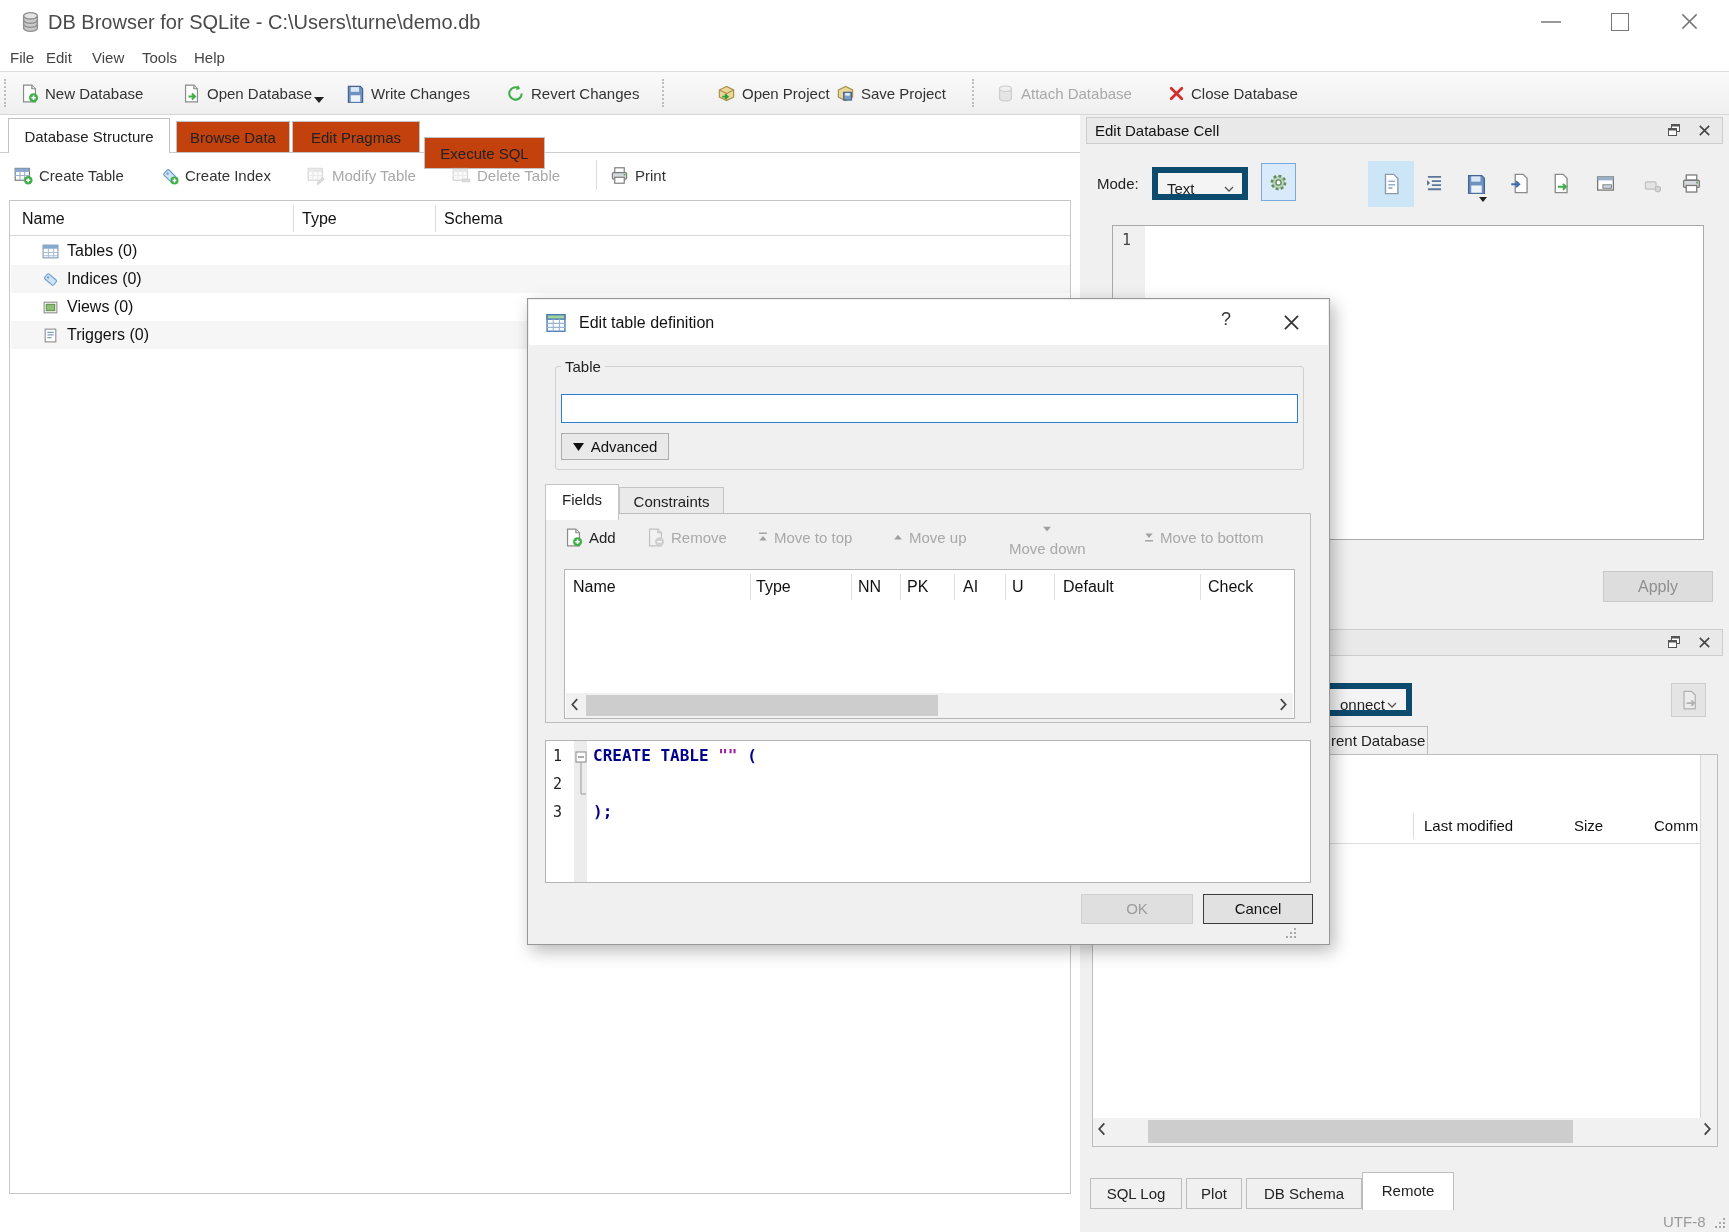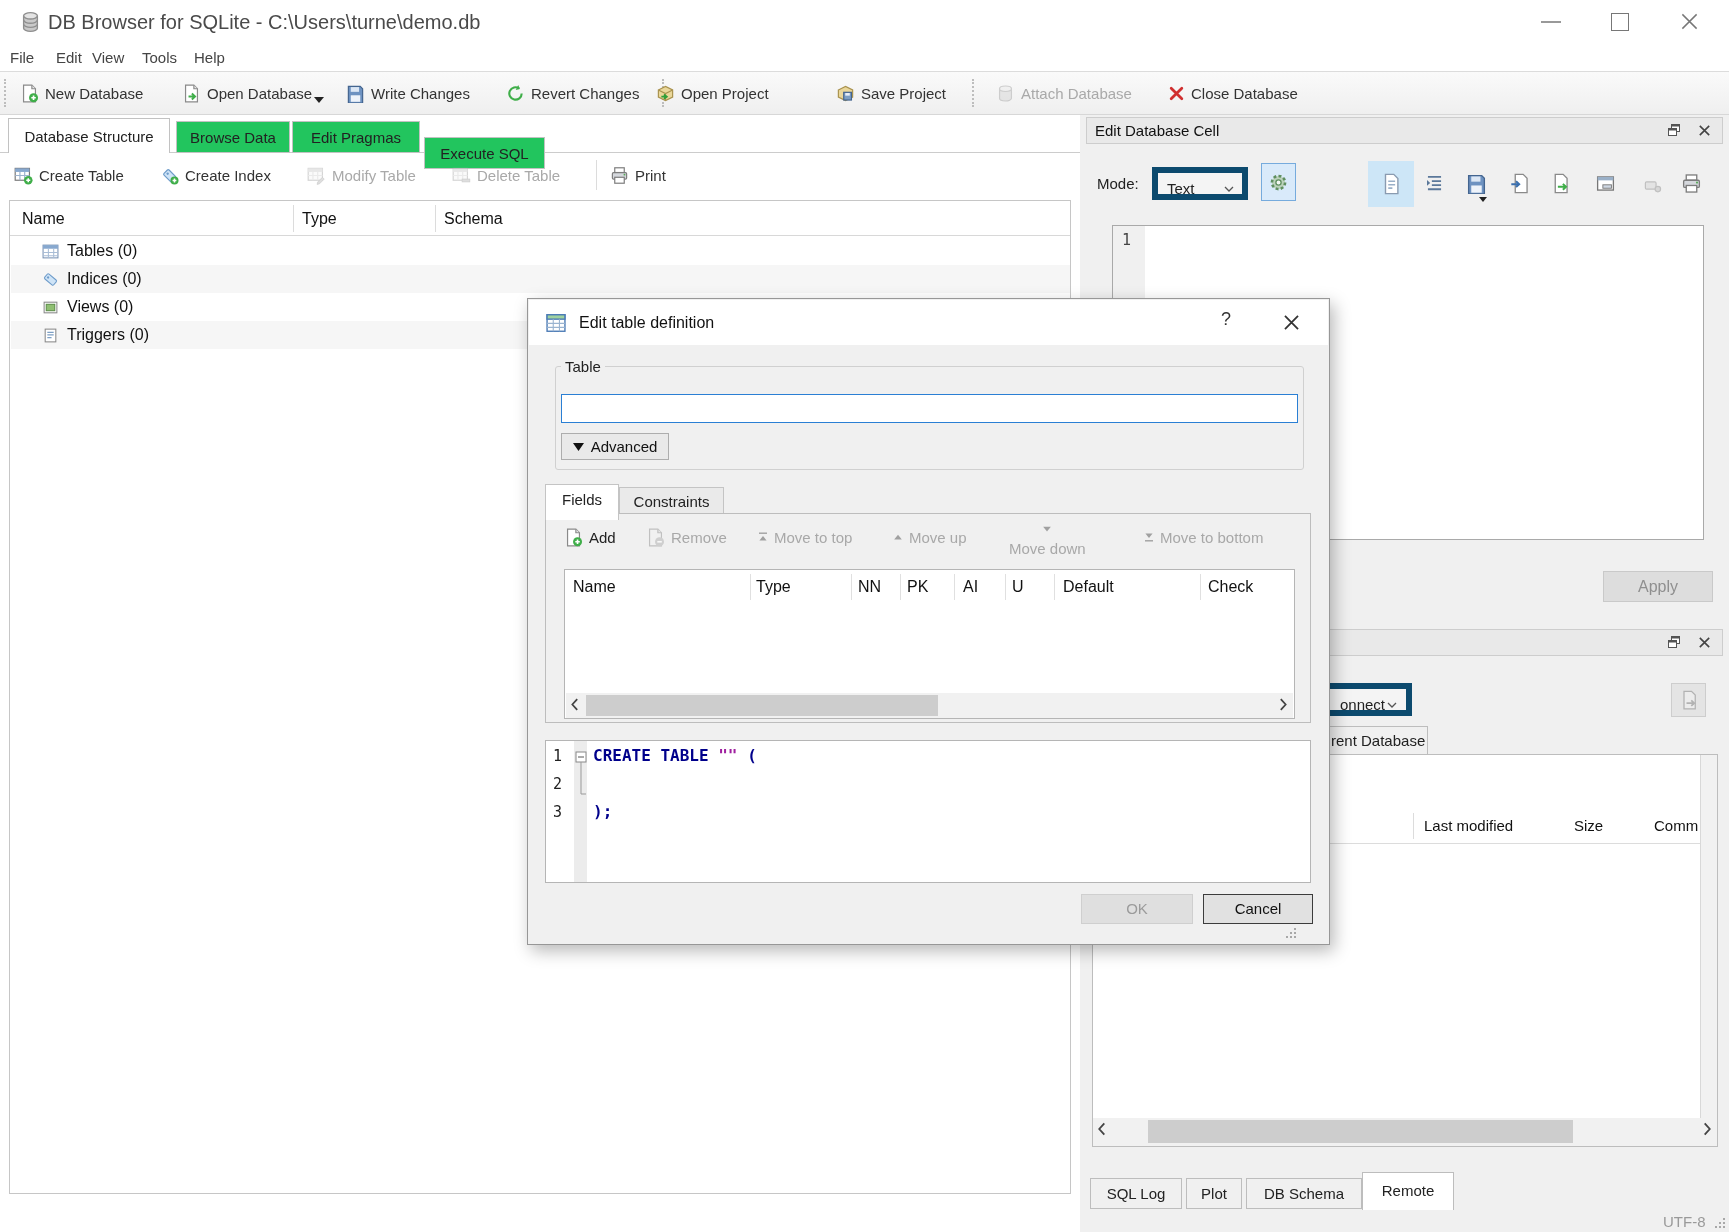--- a/index.html
+++ b/index.html
@@ -12,21 +12,21 @@
   .wintitle{left:48px;top:0;height:44px;line-height:44px;font-size:20px;color:#4a4a4a;}
   .menubar{left:0;top:44px;width:1729px;height:28px;background:#fff;border-bottom:1px solid #dcdcdc;box-sizing:border-box;}
   .menuitem{position:absolute;top:0;height:27px;line-height:27px;font-size:15px;color:#444;padding:0 4px;}
   
   .toolbar{left:0;top:72px;width:1729px;height:43px;background:linear-gradient(#fafafa,#efefef);border-bottom:1px solid #d7d7d7;box-sizing:border-box;}
   .tbi{position:absolute;top:72px;height:42px;display:flex;align-items:center;gap:6px;font-size:15px;color:#333;}
   .tbi.dis{color:#a9a9a9;}
   .dis .ic{filter:grayscale(1) opacity(.5);}
   .tbsep{position:absolute;top:79px;height:28px;width:0;border-left:2px dotted #bdbdbd;}
   
-  .tab{position:absolute;box-sizing:border-box;text-align:center;font-size:15px;color:#222;background:#22c55e;border:1px solid #c2c2c2;}
+  .tab{position:absolute;box-sizing:border-box;text-align:center;font-size:15px;color:#222;background:#c2410c;border:1px solid #c2c2c2;}
   .tab.active{background:#fff;border-bottom:none;z-index:2;}
   .tabline{left:0;top:152px;width:1080px;height:1px;background:#cccccc;}
   
   .sti{position:absolute;top:152px;height:46px;display:flex;align-items:center;gap:6px;font-size:15px;color:#333;}
   .sti.dis{color:#a9a9a9;}
   
   .treeframe{left:9px;top:200px;width:1062px;height:994px;background:#fff;border:1px solid #c6c6c6;box-sizing:border-box;}
   .treehead{position:absolute;left:0;top:0;width:100%;height:35px;border-bottom:1px solid #d8d8d8;box-sizing:border-box;}
   .th-label{position:absolute;top:0;height:35px;line-height:35px;font-size:16px;color:#111;}
   .th-sep{position:absolute;top:4px;height:27px;width:1px;background:#dcdcdc;}
@@ -103,21 +103,21 @@
     <span class="abs" style="left:1680px;top:12px;">
       <svg width="19" height="19" viewBox="0 0 16 16">
           <path d="M2 2l12 12M14 2L2 14" stroke="#777" stroke-width="1.2"></path>
         </svg>
     </span>
   </div>
 
   
   <div class="abs menubar">
     <span class="menuitem" style="left:6px;">File</span>
-    <span class="menuitem" style="left:52px;">Edit</span>
+    <span class="menuitem" style="left:42px;">Edit</span>
     <span class="menuitem" style="left:88px;">View</span>
     <span class="menuitem" style="left:138px;">Tools</span>
     <span class="menuitem" style="left:190px;">Help</span>
   </div>
 
   
   <div class="abs toolbar"></div>
   <div class="tbsep" style="left:4px;"></div>
 
   <div class="tbi" style="left:20px;">
@@ -164,21 +164,21 @@
         <svg width="19" height="19" viewBox="0 0 16 16">
           <path d="M13.2 8a5.2 5.2 0 1 1-2.1-4.2" fill="none" stroke="#3fae49" stroke-width="1.8"></path>
           <path d="M10.3.8l1.4 3.4-3.5.9z" fill="#3fae49"></path>
         </svg>
       </span>
     <span>Revert Changes</span>
   </div>
 
   <div class="tbsep" style="left:662px;"></div>
 
-  <div class="tbi" style="left:656px;text-align:center;">
+  <div class="tbi" style="left:717px;text-align:center;">
     <span class="ic">
         <svg width="19" height="19" viewBox="0 0 16 16">
           <polygon points="2,5 8,2 14,5 14,11 8,14 2,11" fill="#ead79a" stroke="#a9924e"></polygon>
           <path d="M2 5l6 3 6-3M8 8v6" fill="none" stroke="#a9924e"></path>
           <path d="M4.5 10.7h4M6.7 8.9l2.4 1.8-2.4 1.8" fill="none" stroke="#2f9e38" stroke-width="1.5"></path>
         </svg>
       </span>
     <span>Open Project</span>
   </div>
 

